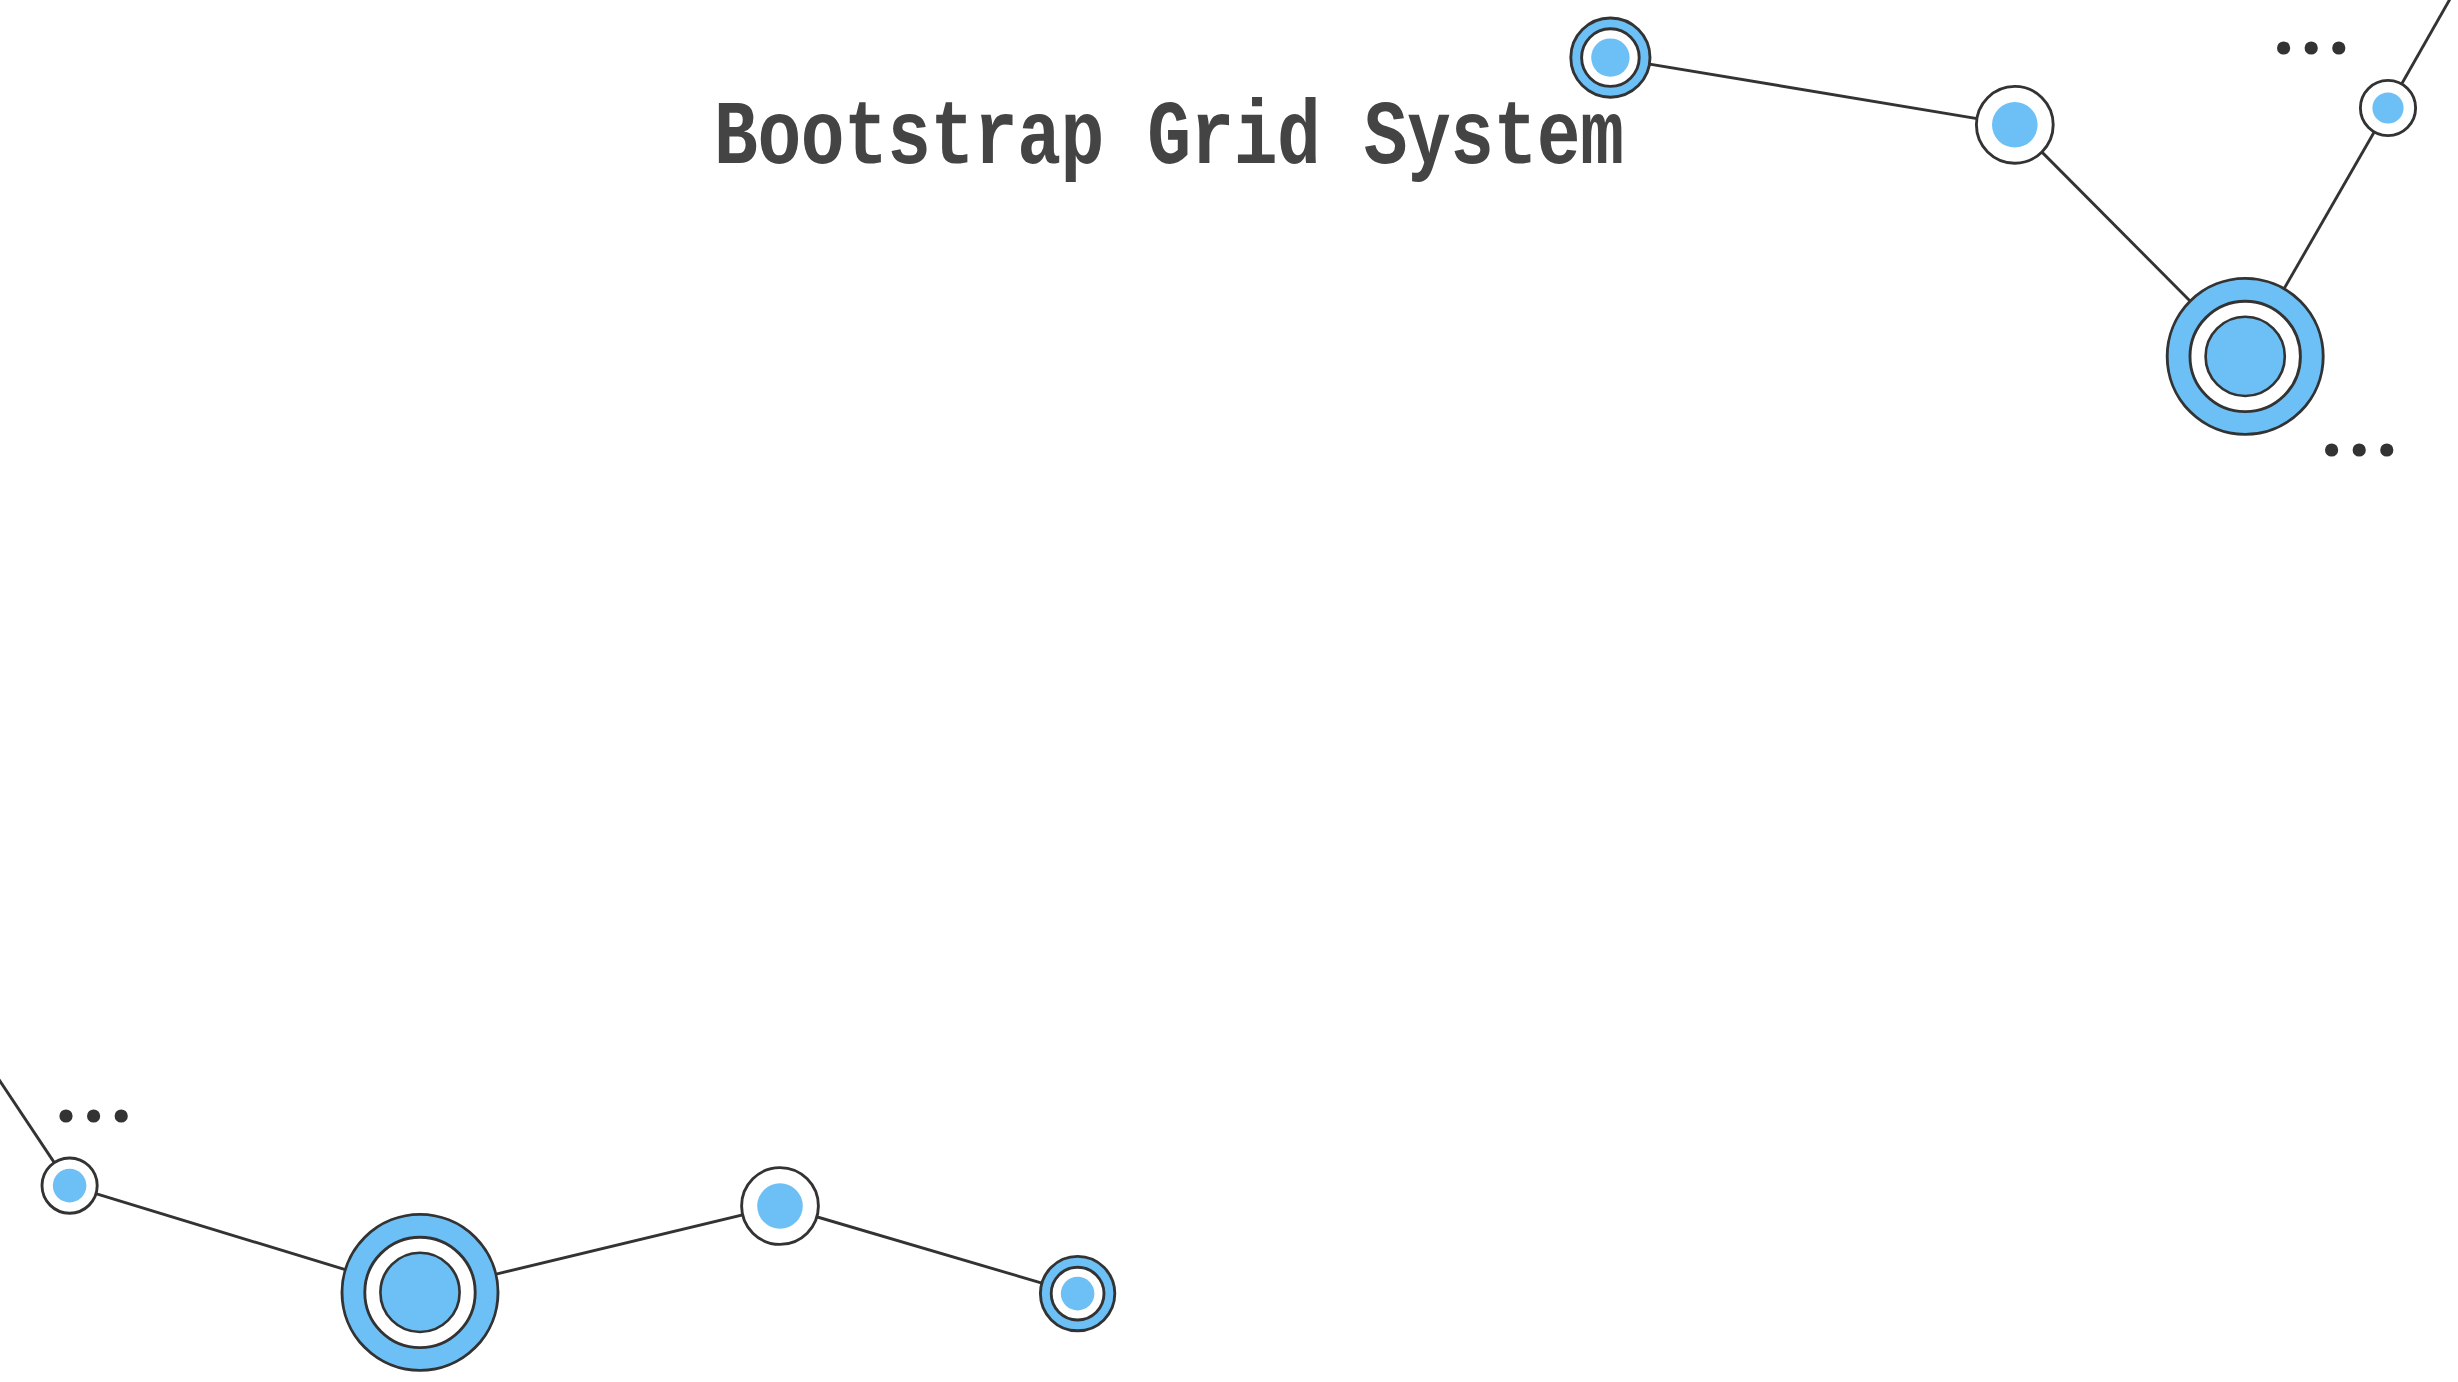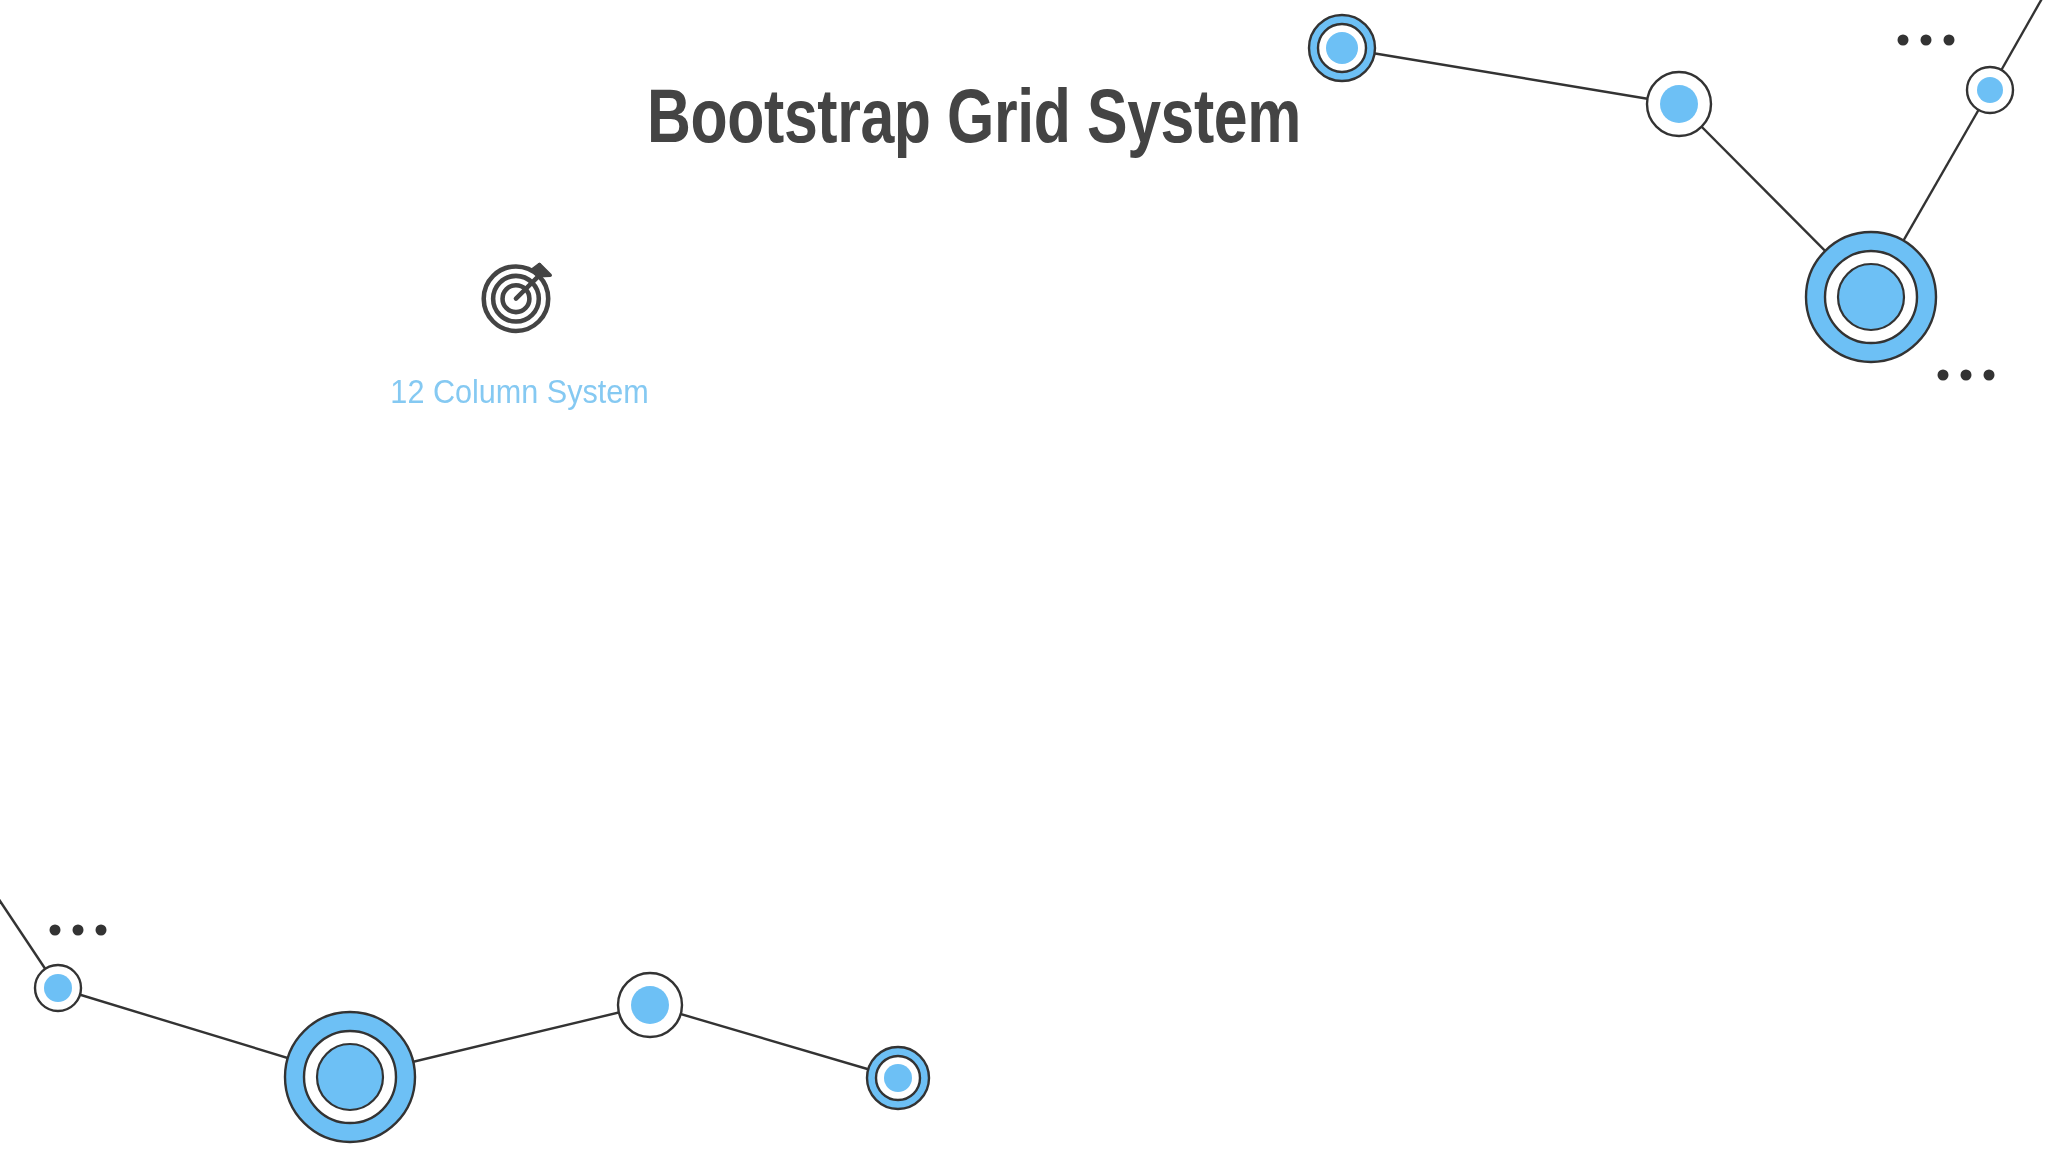--- a/index.html
+++ b/index.html
@@ -15,20 +15,21 @@
     font-family: "Liberation Sans", "DejaVu Sans", sans-serif;
     position: relative;
   }
 
   #slide {
     position: absolute;
     inset: 0;
     width: 2048px;
     height: 1152px;
     background: #ffffff;
+    font-family: Liberation Mono, monospace;
   }
 
   
   #network {
     position: absolute;
     left: 0;
     top: 0;
     width: 2048px;
     height: 1152px;
     pointer-events: none;
@@ -181,33 +182,20 @@
       <circle cx="101" cy="930" r="5.5"></circle>
     </g>
   </svg>
 
   <div id="title">Bootstrap Grid System</div>
 
   <div id="grid">
 
     <div class="grid-row row-1">
 
-      <div class="cell">
-        <div class="cell-icon">
-          <svg width="86" height="86" viewBox="0 0 64 64" fill="none" stroke="#444444" stroke-width="3.4" stroke-linecap="round" stroke-linejoin="round">
-            <circle cx="29" cy="34" r="24"></circle>
-            <circle cx="29" cy="34" r="17"></circle>
-            <circle cx="29" cy="34" r="10"></circle>
-            <path d="M29 34 L46 17" stroke-width="3.4"></path>
-            <path d="M46 17 L46.5 8.5 L54.5 16.5 L46 17 Z" fill="#444444" stroke-width="2.6"></path>
-            <path d="M41 12.5 L46.5 8.5 L46 17 Z" fill="#444444" stroke-width="2.4"></path>
-          </svg>
-        </div>
-        <div class="cell-label tone-soft">12 Column System</div>
-      </div>
 
 
     </div>
 
     <div class="grid-row row-2">
 
 
 
     </div>
   </div>

